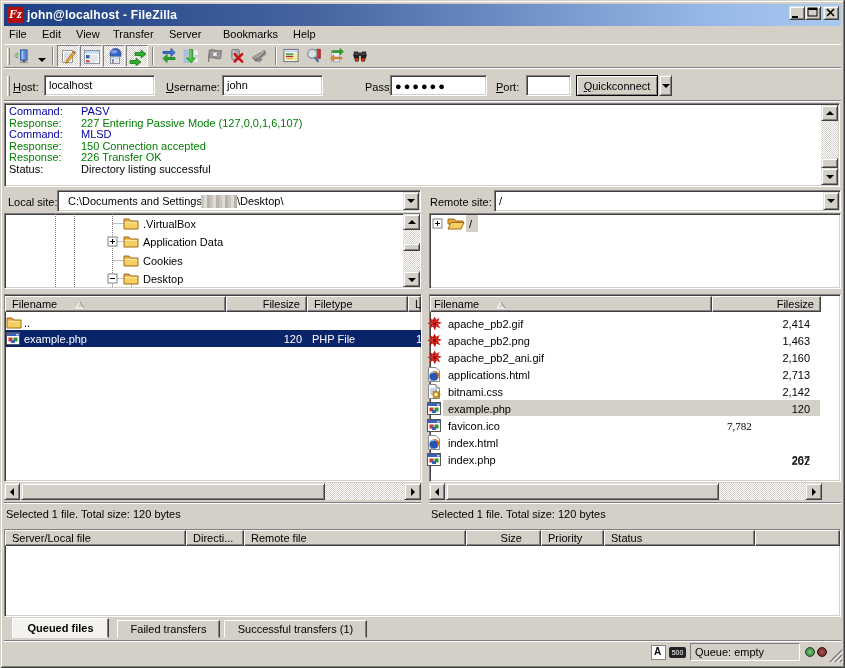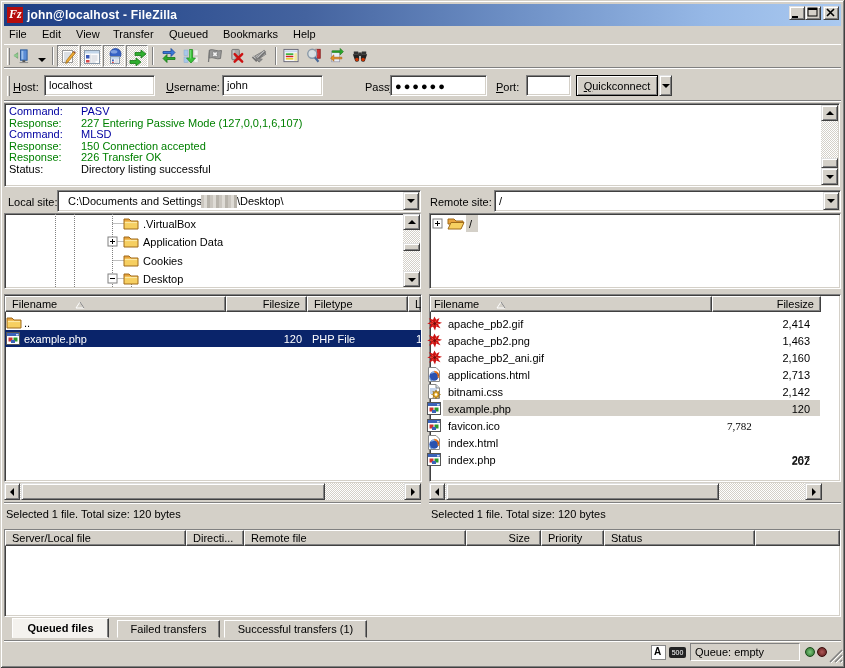--- a/index.html
+++ b/index.html
@@ -121,21 +121,21 @@
     </svg></div>
 <div class="winbtn raised" style="left:823px;"><svg width="14" height="12">
       <path d="M3 2 L10 9 M10 2 L3 9" stroke="#000" stroke-width="1.6"></path>
     </svg></div>
 
 <div class="abs" id="menubar">
   <span style="left:5px;">File</span>
   <span style="left:38px;">Edit</span>
   <span style="left:72px;">View</span>
   <span style="left:109px;">Transfer</span>
-  <span style="left:165px;">Queued</span>
+  <span style="left:165px;">Server</span>
   <span style="left:219px;">Bookmarks</span>
   <span style="left:289px;">Help</span>
 </div>
 
 <div class="abs" id="toolbar"></div>
 <div class="grip" style="left:7px; top:48px; height:17px;"></div>
 <svg class="ticon" style="left:13px;" width="17" height="17" viewBox="0 0 17 17">
   <rect x="8" y="2" width="7" height="11" fill="#5b8dd6" stroke="#2a5a9a" stroke-width="1"></rect>
   <rect x="9" y="3" width="2" height="9" fill="#9cc0ea"></rect>
   <rect x="10" y="13" width="3" height="2" fill="#555"></rect>
@@ -480,21 +480,21 @@
   <div style="margin:5px 0 0 2px;">Selected 1 file. Total size: 120 bytes</div>
 </div>
 <div class="abs" style="left:429px; top:502px; width:412px; height:21px; border-top:1px solid #808080; box-shadow:0 1px 0 #fff inset;">
   <div style="margin:5px 0 0 2px;">Selected 1 file. Total size: 120 bytes</div>
 </div>
 
 <div class="whitebox" id="queue" style="left:4px; top:529px; width:837px; height:88px;"></div>
 <div class="hdrcell" style="left:5px; top:530px; width:181px;">Server/Local file</div>
 <div class="hdrcell" style="left:186px; top:530px; width:58px;">Directi...</div>
 <div class="hdrcell" style="left:244px; top:530px; width:222px;">Remote file</div>
-<div class="hdrcell" style="left:466px; top:530px; width:75px; text-align:right; padding-right:10px;">Size</div>
+<div class="hdrcell" style="left:466px; top:530px; width:75px; text-align:right; padding-right:18px;">Size</div>
 <div class="hdrcell" style="left:541px; top:530px; width:63px;">Priority</div>
 <div class="hdrcell" style="left:604px; top:530px; width:151px;">Status</div>
 <div class="hdrcell" style="left:755px; top:530px; width:85px;"></div>
 
 <div class="tab" style="left:12px; top:618px; width:97px; height:20px; background:#f4f2ee; font-weight:bold; padding-top:3px;">Queued files</div>
 <div class="tab" style="left:117px; top:620px; width:103px; height:18px; padding-top:2px;">Failed transfers</div>
 <div class="tab" style="left:224px; top:620px; width:143px; height:18px; padding-top:2px;">Successful transfers (1)</div>
 
 <div class="abs" id="statusbar"></div>
 <div class="abs" style="left:651px; top:645px; width:15px; height:15px; background:#fff; border:1px solid #888; font-size:10px; font-weight:bold; padding-left:2px;">A</div>

